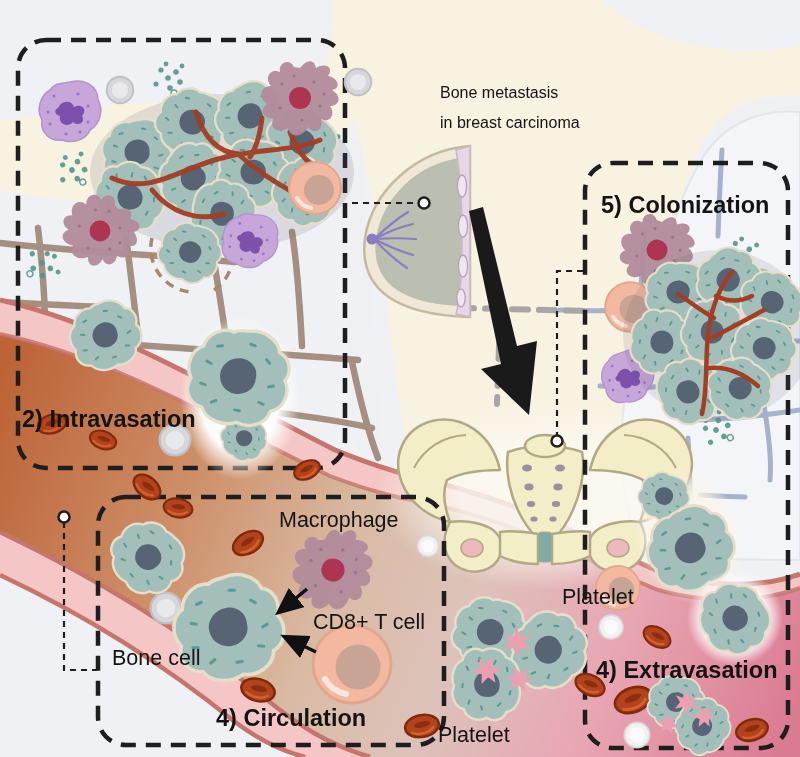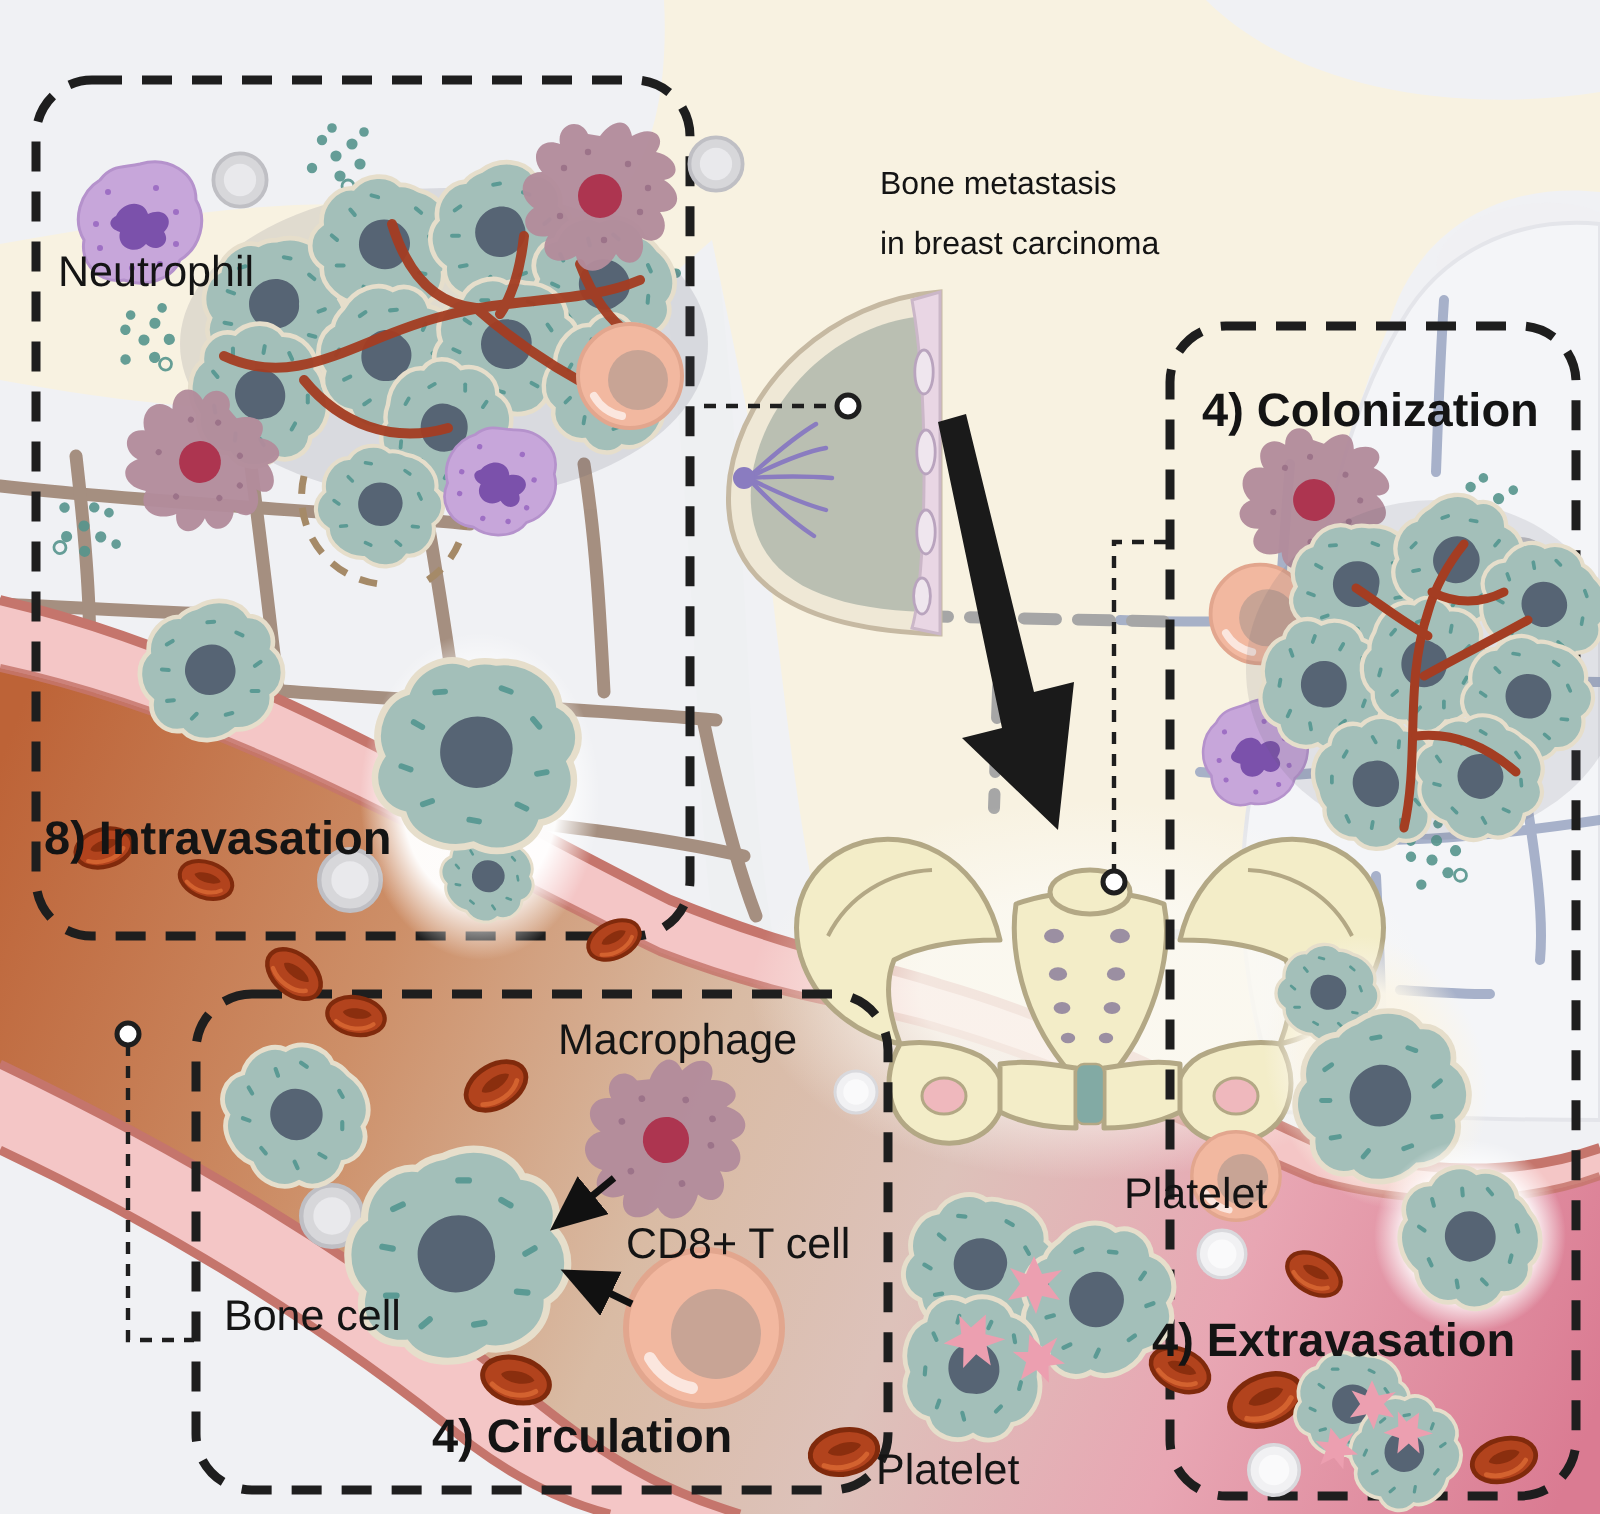--- a/index.html
+++ b/index.html
@@ -377,23 +377,22 @@
   <g stroke="#111111" stroke-width="3.5" fill="none">
     <path d="M 307,589 L 279,612" marker-end="url(#ah)"></path>
     <path d="M 316,652 L 285,637" marker-end="url(#ah)"></path>
   </g>
 </svg>
 
   <div class="lbl t-title" style="left:440px; top:78px; width:280px;">
     <div>Bone metastasis</div>
     <div>in breast carcinoma</div>
   </div>
-  <div class="lbl t-reg" style="left:29px;  top:124px;">Neutrophil</div>
-  <div class="lbl t-bold" style="left:22px;  top:405px;">8) Intravasation</div>
-  <div class="lbl t-bold" style="left:601px; top:191px;">4) Colonization</div>
+  <div class="lbl t-bold" style="left:22px;  top:405px;">2) Intravasation</div>
+  <div class="lbl t-bold" style="left:601px; top:191px;">5) Colonization</div>
   <div class="lbl t-reg" style="left:279px; top:508px;">Macrophage</div>
   <div class="lbl t-reg" style="left:313px; top:610px;">CD8+ T cell</div>
   <div class="lbl t-reg" style="left:112px; top:646px;">Bone cell</div>
   <div class="lbl t-bold" style="left:216px; top:704px;">4) Circulation</div>
   <div class="lbl t-reg" style="left:562px; top:585px;">Platelet</div>
-  <div class="lbl t-bold" style="left:576px; top:656px;">4) Extravasation</div>
+  <div class="lbl t-bold" style="left:596px; top:656px;">4) Extravasation</div>
   <div class="lbl t-reg" style="left:438px; top:723px;">Platelet</div>
 </div>
 
 </body></html>

